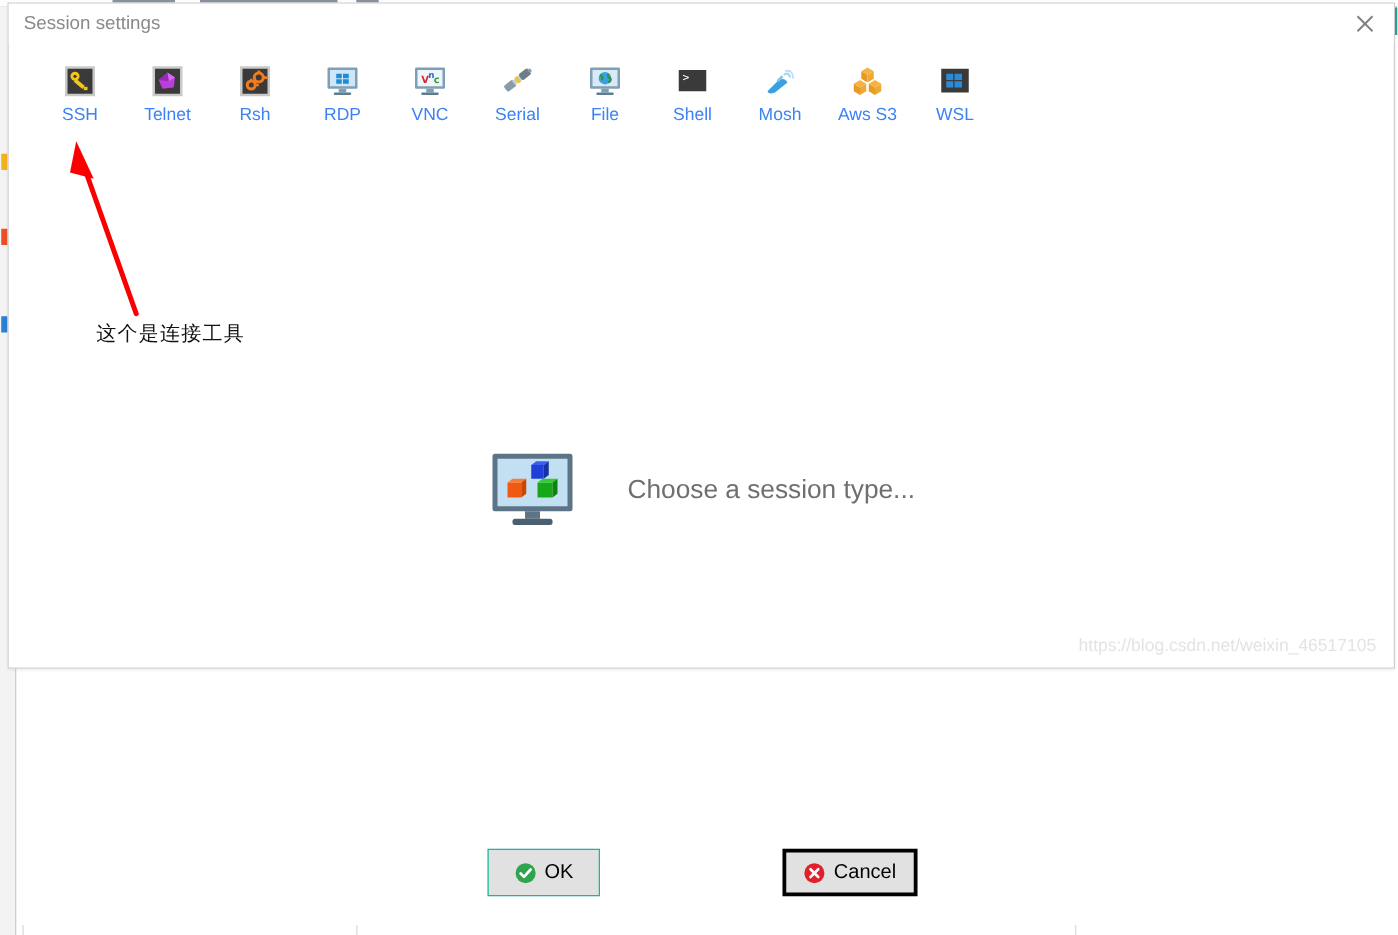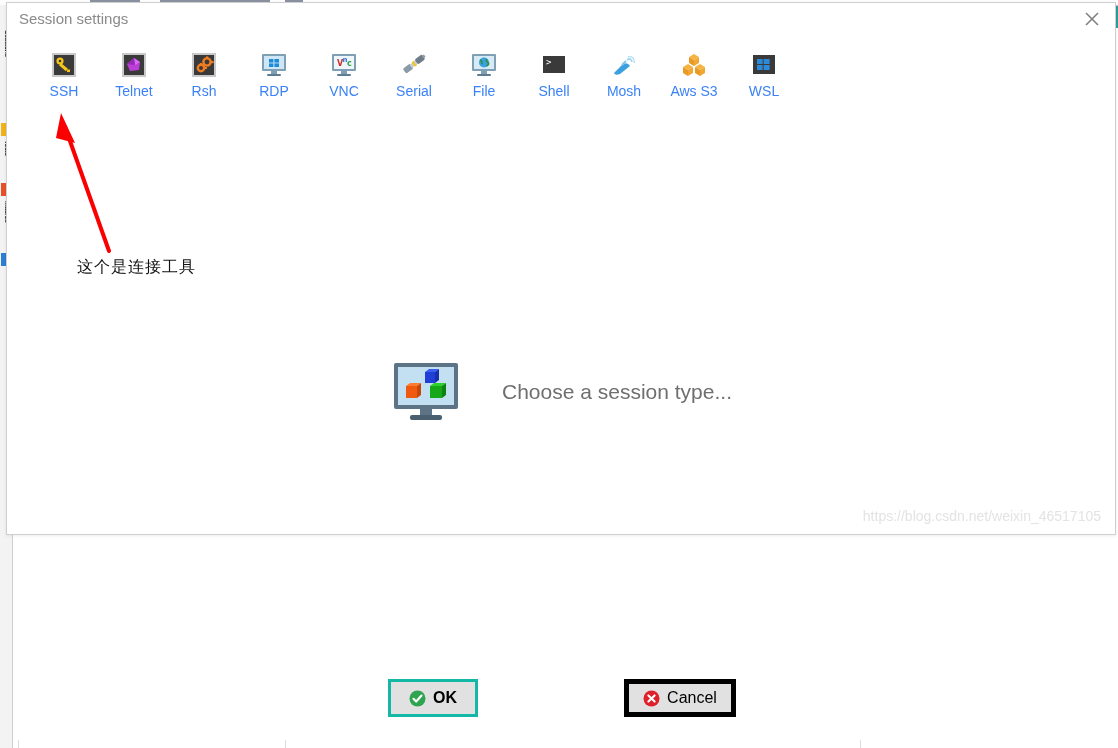--- a/index.html
+++ b/index.html
@@ -189,36 +189,35 @@
     top: 676px;
     width: 1110px;
     display: flex;
     justify-content: center;
     gap: 146px;
   }
   .dialog-button {
     height: 38px;
     min-width: 90px;
     background: #e1e1e1;
-    border: 5px solid #000000;
+    border: 3px solid #000000;
     box-sizing: border-box;
     display: flex;
     align-items: center;
     justify-content: center;
     gap: 7px;
     cursor: pointer;
     font-family: "Liberation Sans", sans-serif;
     font-size: 16px;
     color: #000000;
     padding: 0 14px;
   }
   #ok-button {
-    border: 3px solid #14b8a6;
+    border: 1px solid #14b8a6;
     min-width: 90px;
-    font-weight: bold;
   }
   .btn-glyph { width: 17px; height: 17px; display:block; }
 
   
   #watermark {
     position: absolute;
     right: 14px;
     bottom: 10px;
     font-size: 14px;
     color: #e3e3e3;

